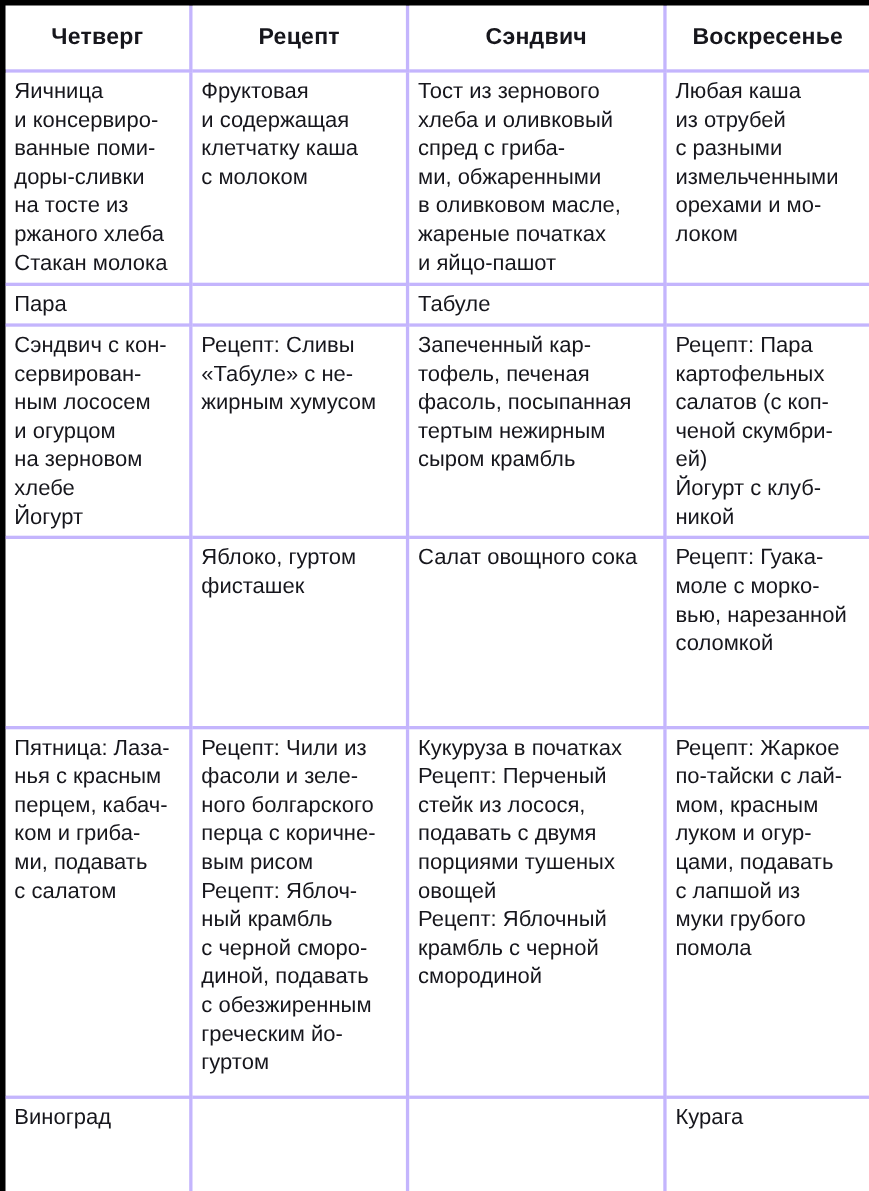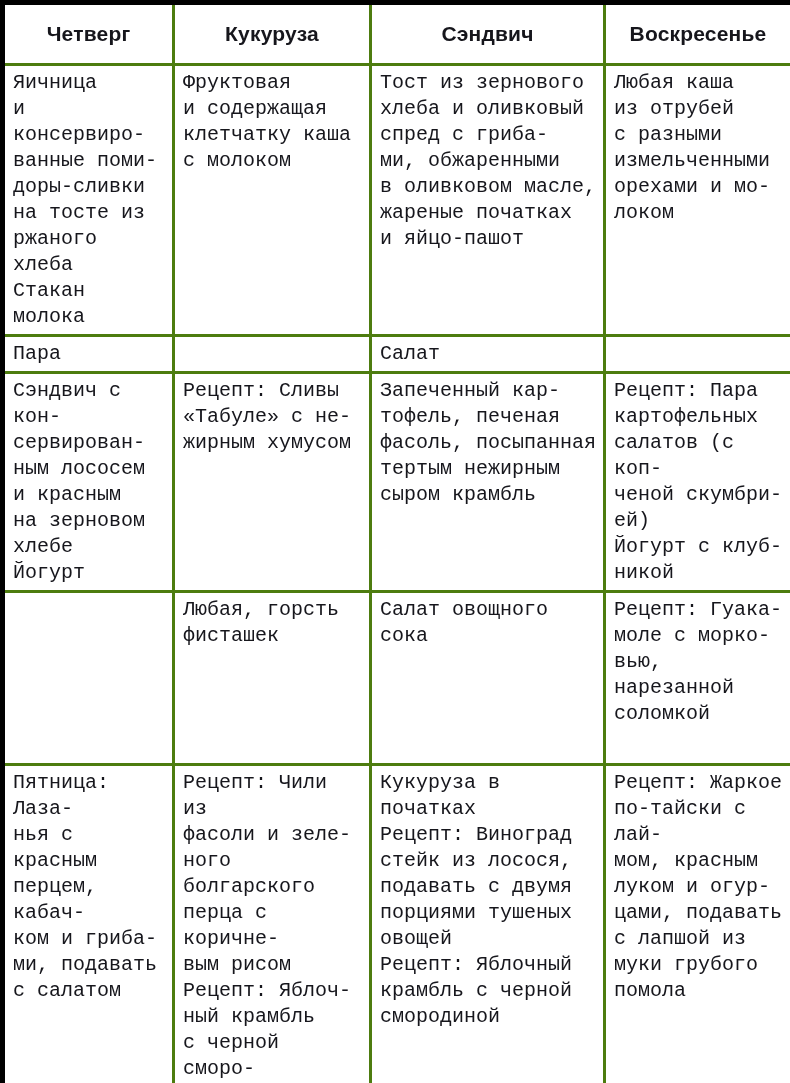--- a/index.html
+++ b/index.html
@@ -19,40 +19,39 @@
     width: 790px;
     height: 1083px;
     border: 5px solid #000000;
     background: #ffffff;
   }
   col.c0 { width: 171px; }
   col.c1 { width: 197px; }
   col.c2 { width: 234px; }
   col.c3 { width: 188px; }
   th, td {
-    border: 3px solid #4d7c0f;
+    border: 3px solid #c4b5fd;
     overflow: hidden;
   }
   th {
     font-size: 21px;
     font-weight: bold;
     text-align: center;
     vertical-align: middle;
     padding: 4px 4px;
     letter-spacing: 0.2px;
   }
   td {
     font-size: 20px;
     line-height: 26px;
     text-align: left;
     vertical-align: top;
     padding: 4px 6px 4px 8px;
     white-space: pre-line;
     word-wrap: break-word;
-    font-family: Liberation Mono, monospace;
   }
   tr.r-head { height: 62px; }
   tr.r-breakfast { height: 194px; }
   tr.r-snack1 { height: 35px; }
   tr.r-lunch { height: 187px; }
   tr.r-snack2 { height: 173px; }
   tr.r-dinner { height: 336px; }
   tr.r-snack3 { height: 96px; }
 </style>
 </head>
@@ -61,21 +60,21 @@
 <table class="meal-plan">
   <colgroup>
     <col class="c0">
       <col class="c1">
       <col class="c2">
       <col class="c3">
   </colgroup>
   <thead>
     <tr class="r-head">
       <th>Четверг</th>
-      <th>Кукуруза</th>
+      <th>Рецепт</th>
       <th>Сэндвич</th>
       <th>Воскресенье</th>
     </tr>
   </thead>
   <tbody>
     <tr class="r-breakfast">
       <td>Яичница
 и консервиро-
 ванные поми-
 доры-сливки
@@ -96,28 +95,28 @@
       <td>Любая каша
 из отрубей
 с разными
 измельченными
 орехами и мо-
 локом</td>
     </tr>
     <tr class="r-snack1">
       <td>Пара</td>
       <td></td>
-      <td>Салат</td>
+      <td>Табуле</td>
       <td></td>
     </tr>
     <tr class="r-lunch">
       <td>Сэндвич с кон-
 сервирован-
 ным лососем
-и красным
+и огурцом
 на зерновом
 хлебе
 Йогурт</td>
       <td>Рецепт: Сливы
 «Табуле» с не-
 жирным хумусом</td>
       <td>Запеченный кар-
 тофель, печеная
 фасоль, посыпанная
 тертым нежирным
@@ -125,21 +124,21 @@
       <td>Рецепт: Пара
 картофельных
 салатов (с коп-
 ченой скумбри-
 ей)
 Йогурт с клуб-
 никой</td>
     </tr>
     <tr class="r-snack2">
       <td></td>
-      <td>Любая, горсть
+      <td>Яблоко, гуртом
 фисташек</td>
       <td>Салат овощного сока</td>
       <td>Рецепт: Гуака-
 моле с морко-
 вью, нарезанной
 соломкой</td>
     </tr>
     <tr class="r-dinner">
       <td>Пятница: Лаза-
 нья с красным
@@ -153,21 +152,21 @@
 перца с коричне-
 вым рисом
 Рецепт: Яблоч-
 ный крамбль
 с черной сморо-
 диной, подавать
 с обезжиренным
 греческим йо-
 гуртом</td>
       <td>Кукуруза в початках
-Рецепт: Виноград
+Рецепт: Перченый
 стейк из лосося,
 подавать с двумя
 порциями тушеных
 овощей
 Рецепт: Яблочный
 крамбль с черной
 смородиной</td>
       <td>Рецепт: Жаркое
 по-тайски с лай-
 мом, красным

